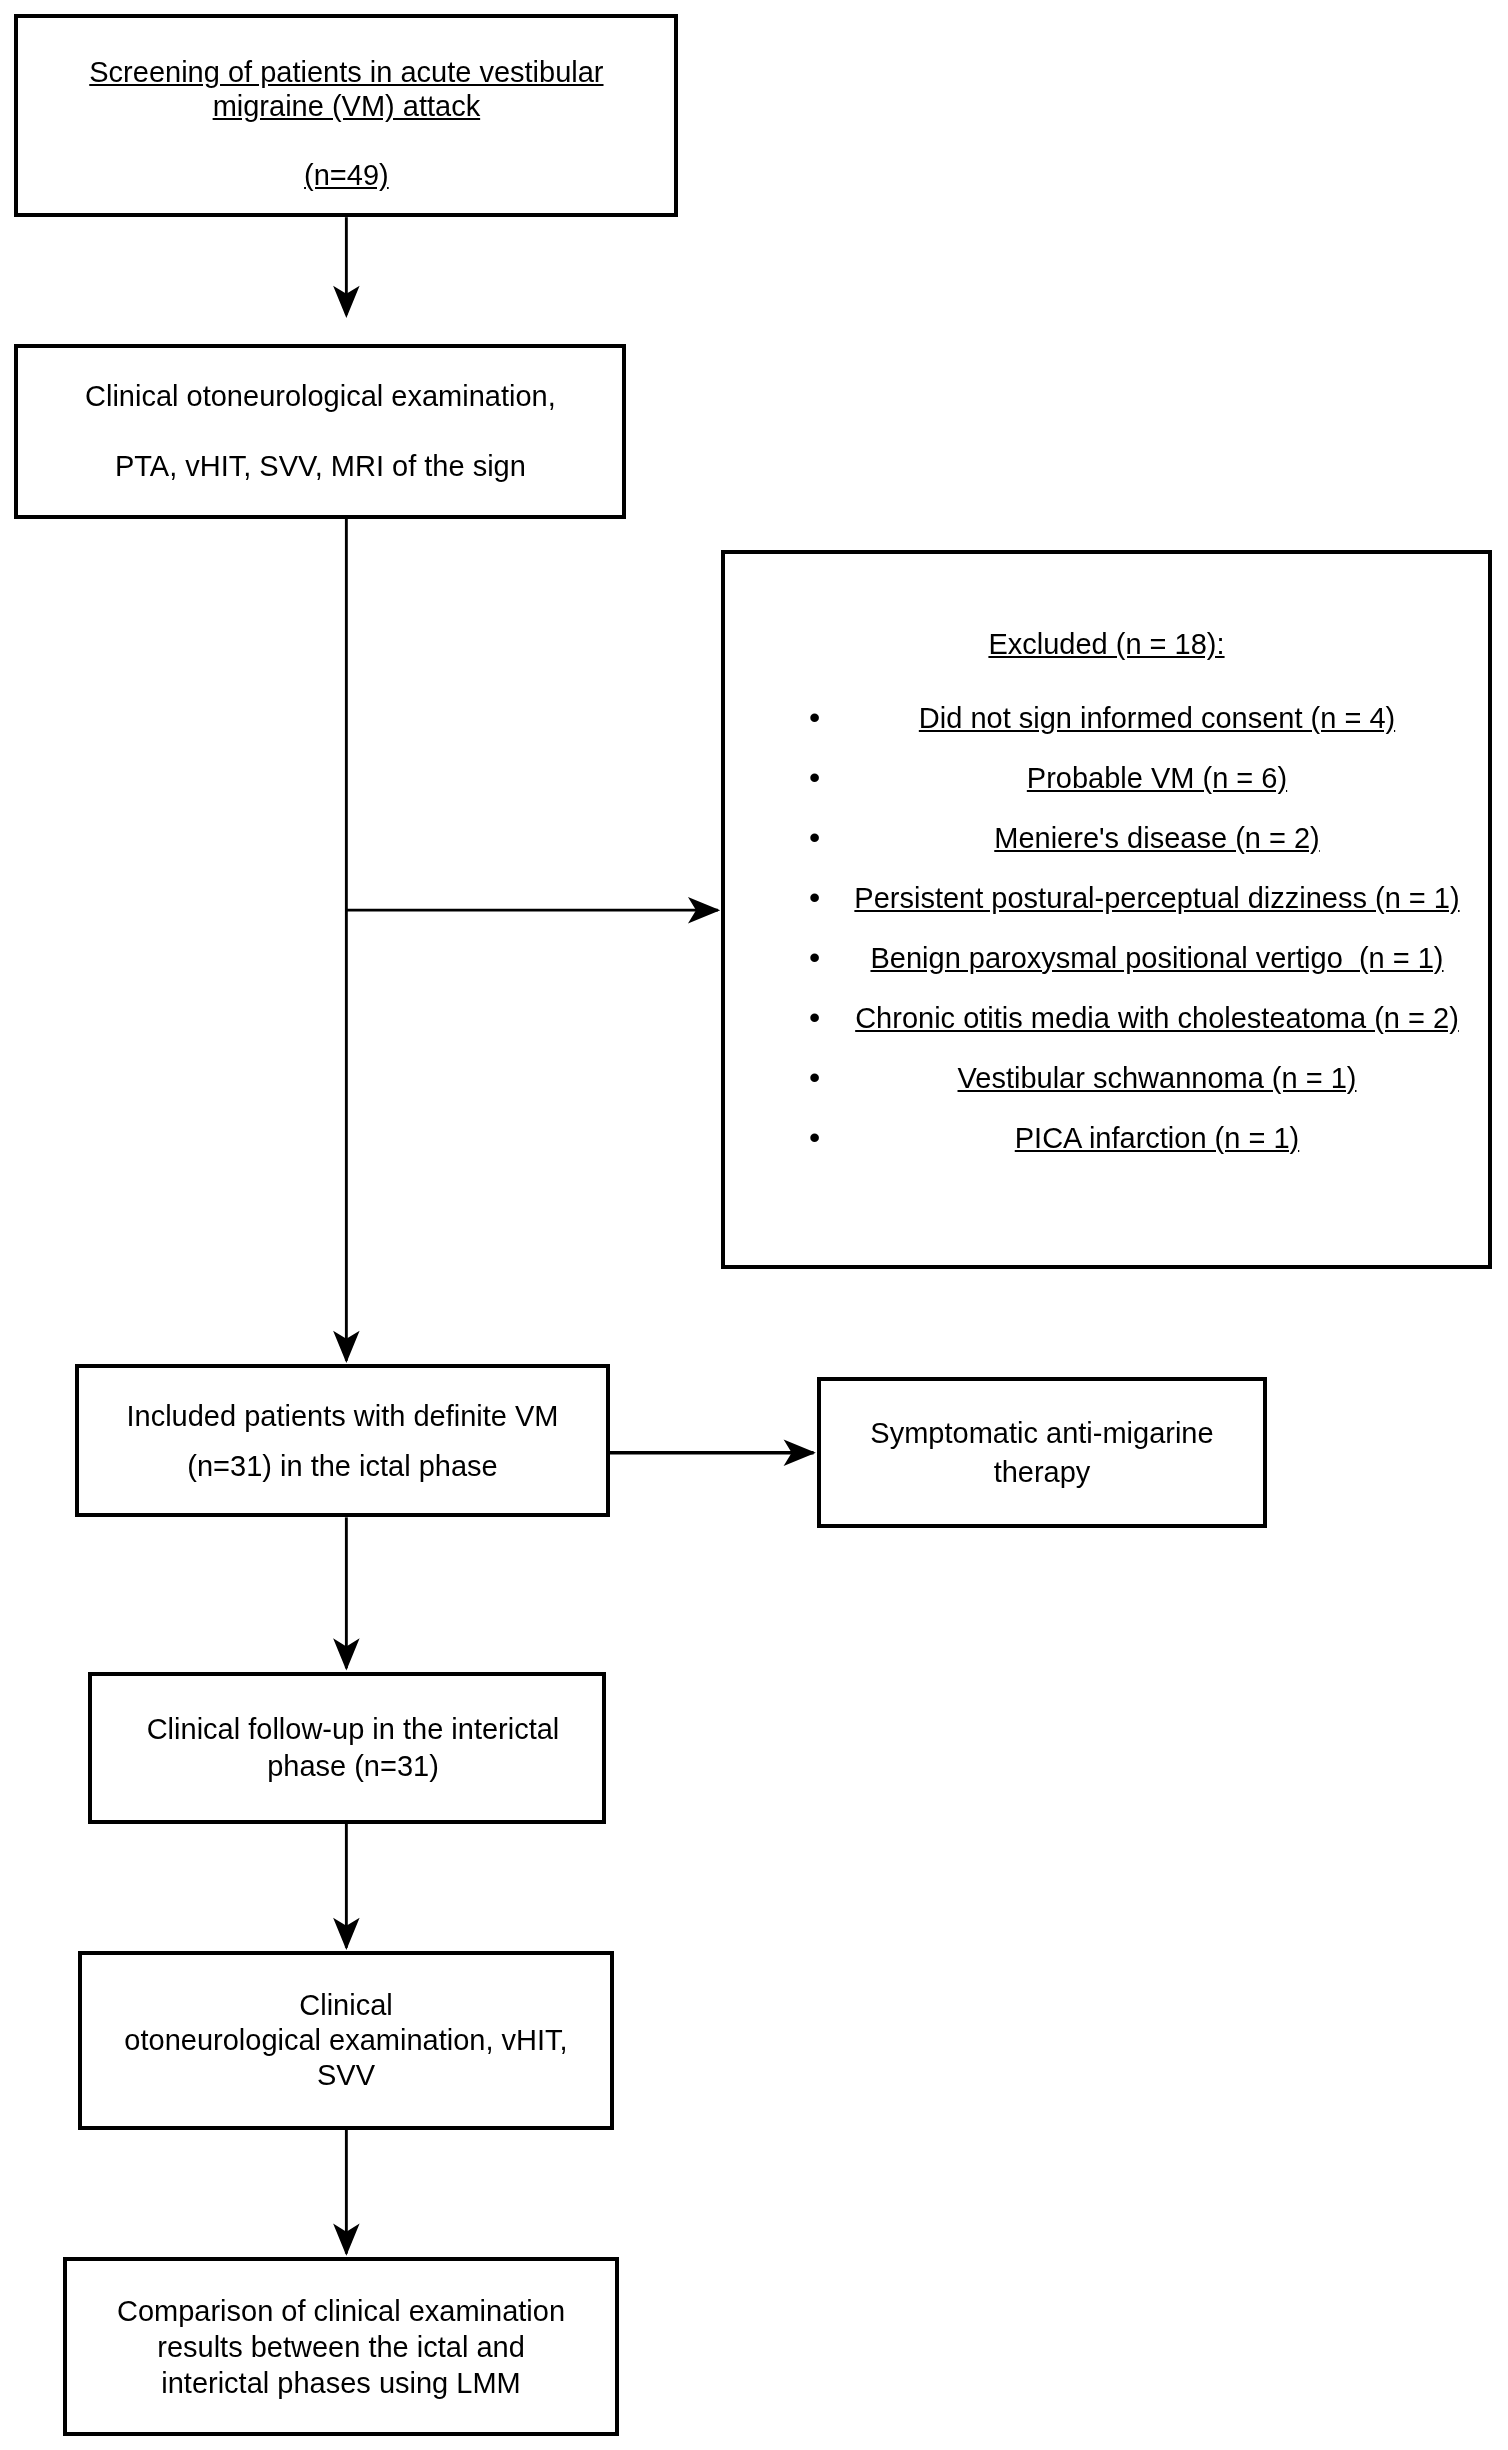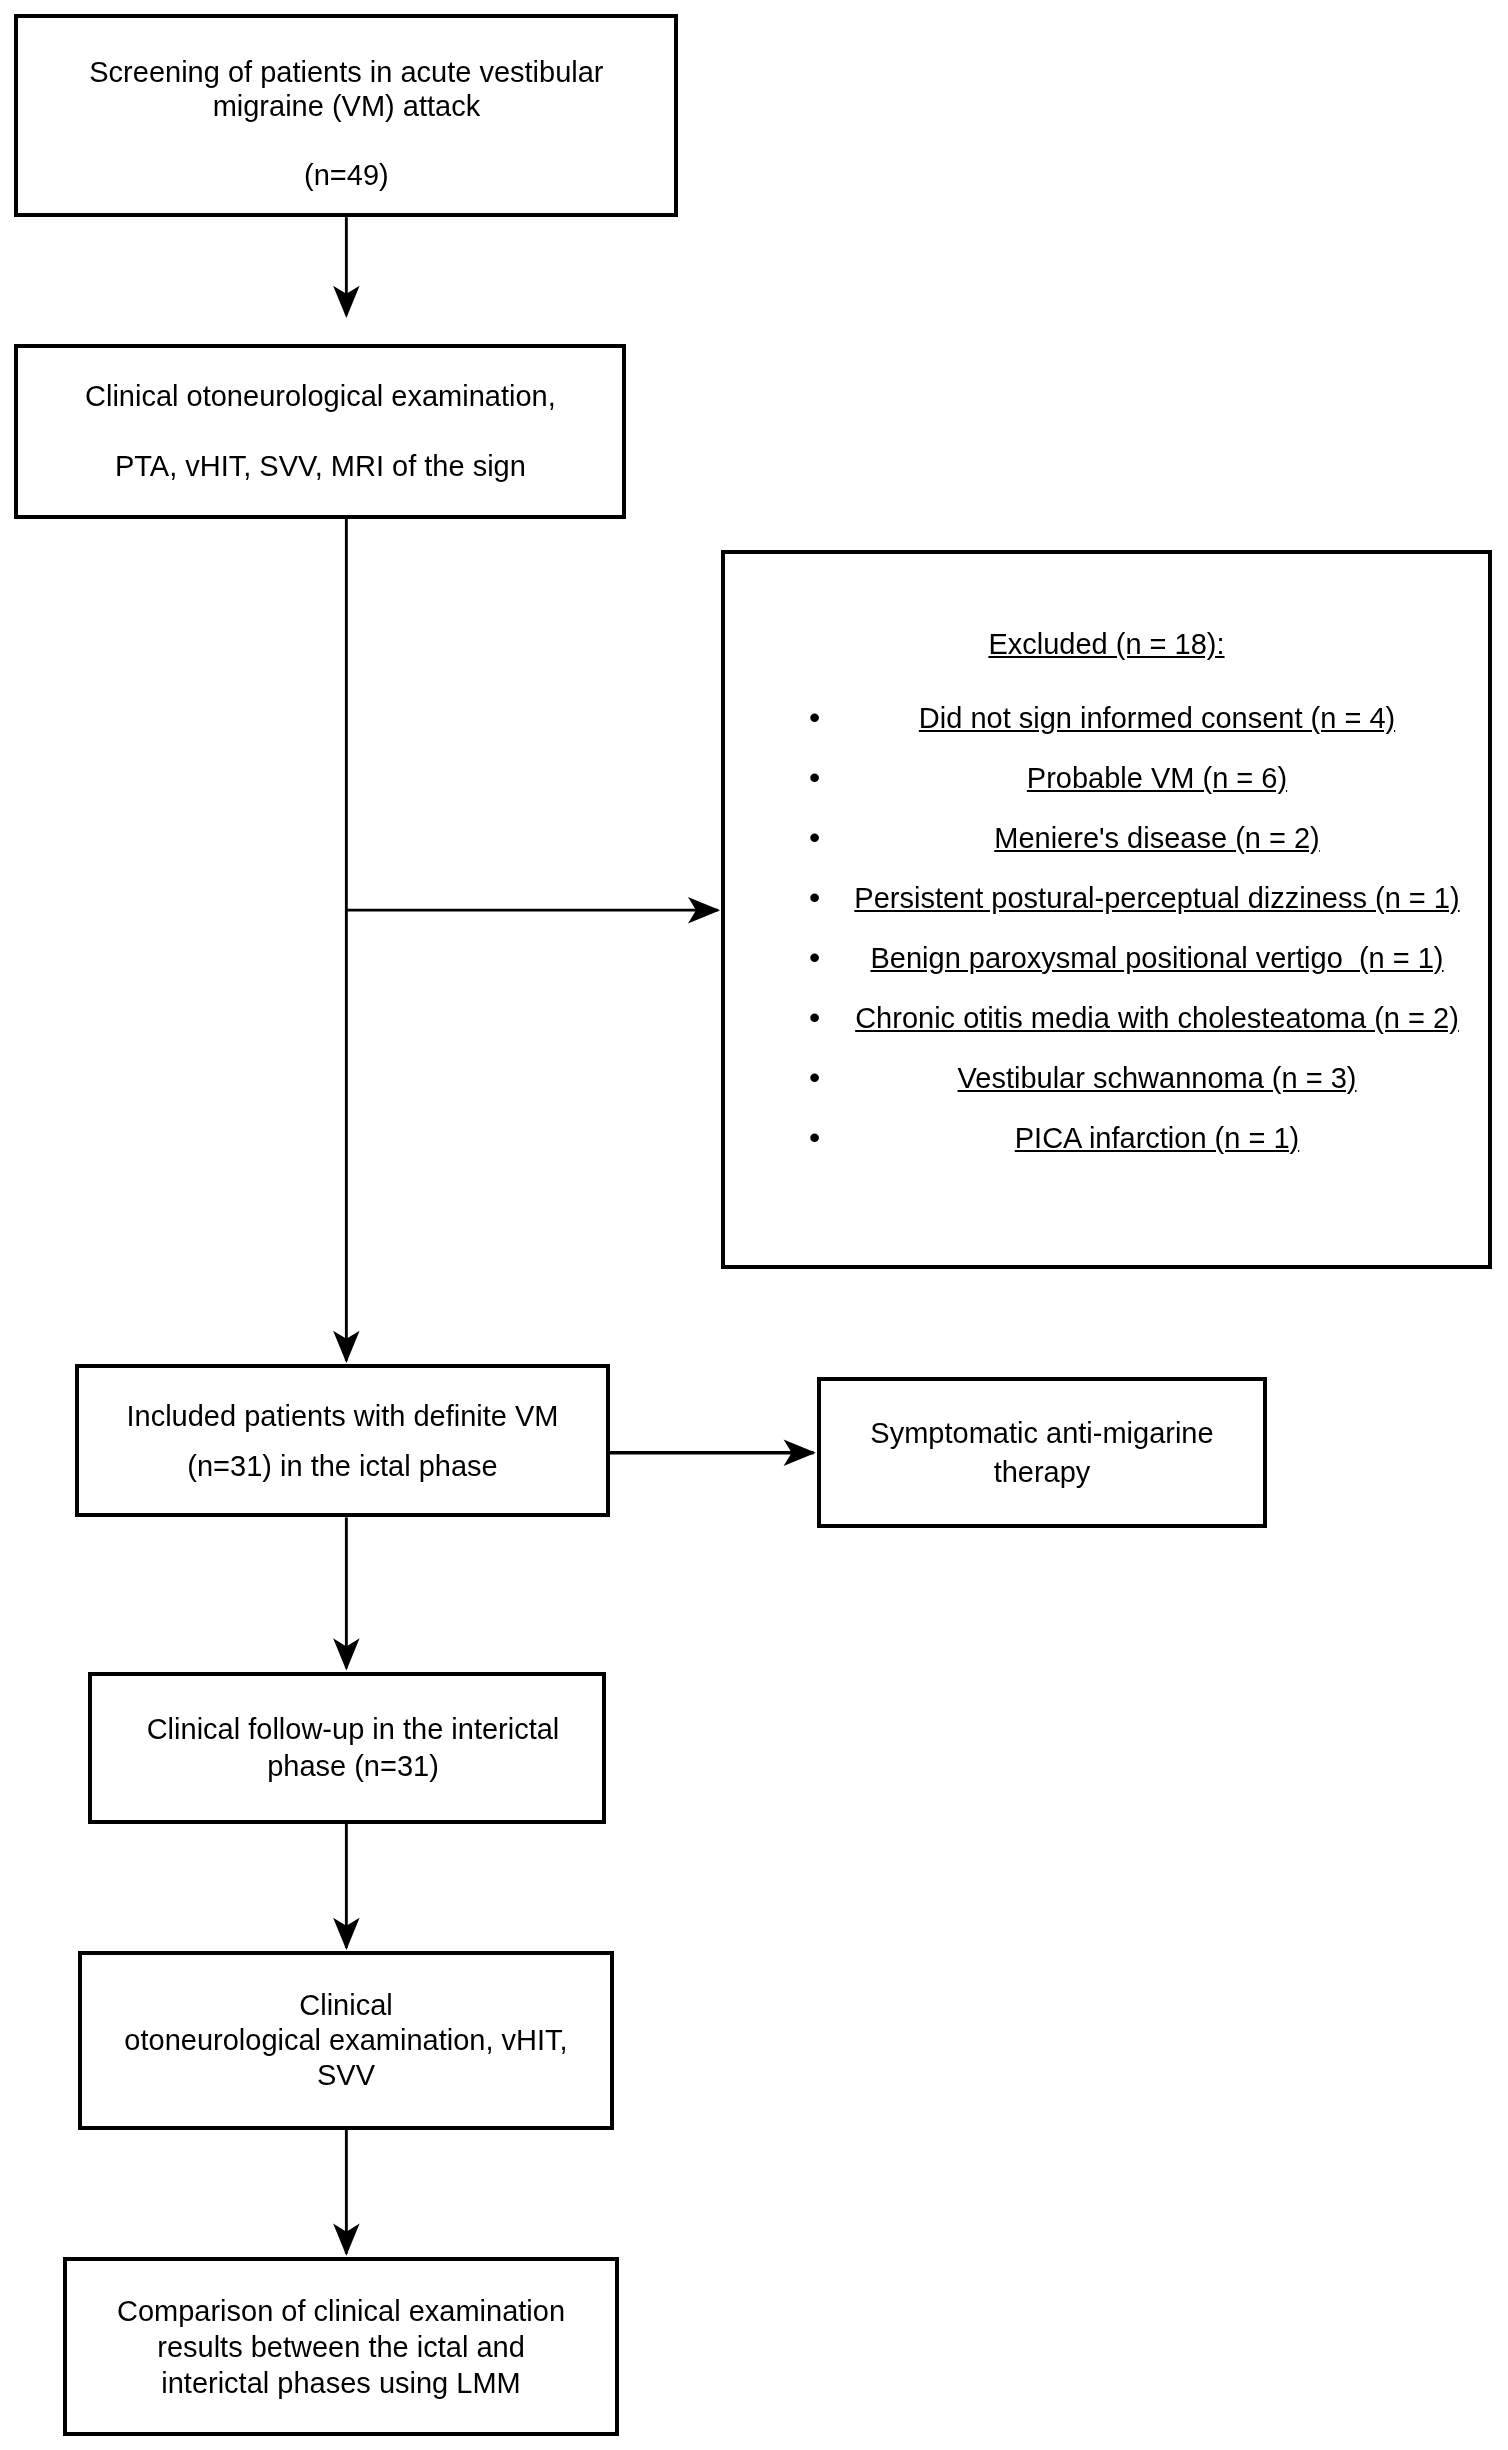--- a/index.html
+++ b/index.html
@@ -27,21 +27,21 @@
   }
   .vcenter {
     display: flex;
     flex-direction: column;
     align-items: center;
     justify-content: center;
   }
   
   #box-screening   { left: 14.4px;   top: 14.4px;   width: 664px; height: 203px;
                      display: flex; flex-direction: column; align-items: center;
-                     padding-top: 37px; }
+                     padding-top: 37px; text-decoration: underline; }
   #box-screening .line { line-height: 34px; }
   #box-screening .nlabel { margin-top: 35px; line-height: 34px; }
 
   #box-examination { left: 14.4px;   top: 320px;  width: 612px; height: 175px; margin-top: 24px; }
   #box-examination .line { line-height: 33px; }
   #box-examination .gap { height: 37px; }
 
   #box-excluded    { left: 721px; top: 550px;  width: 771px; height: 719px;
                      padding-top: 72px; text-decoration: underline; }
   #box-excluded .heading { line-height: 36px; }
@@ -142,21 +142,21 @@
       <li>
         <span class="bullet">•</span>
         <span class="li-text">Benign paroxysmal positional vertigo  (n = 1)</span>
       </li>
       <li>
         <span class="bullet">•</span>
         <span class="li-text">Chronic otitis media with cholesteatoma (n = 2)</span>
       </li>
       <li>
         <span class="bullet">•</span>
-        <span class="li-text">Vestibular schwannoma (n = 3)</span>
+        <span class="li-text">Vestibular schwannoma (n = 1)</span>
       </li>
       <li>
         <span class="bullet">•</span>
         <span class="li-text">PICA infarction (n = 1)</span>
       </li>
     </ul>
   </div>
 
   <div class="box vcenter" id="box-included">
     <div class="line">Included patients with definite VM</div>

